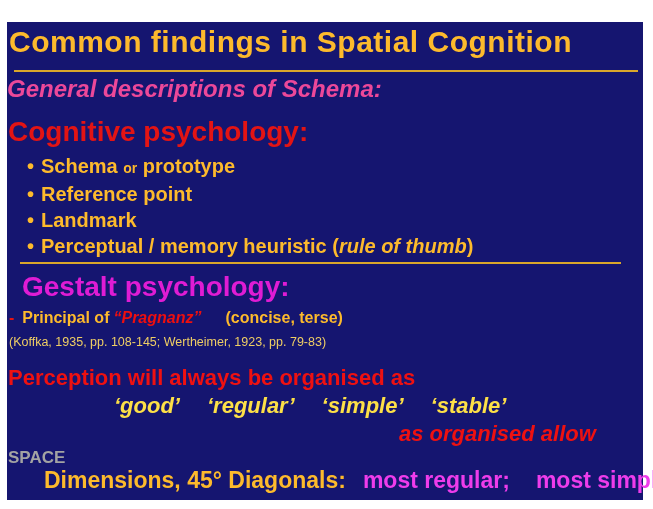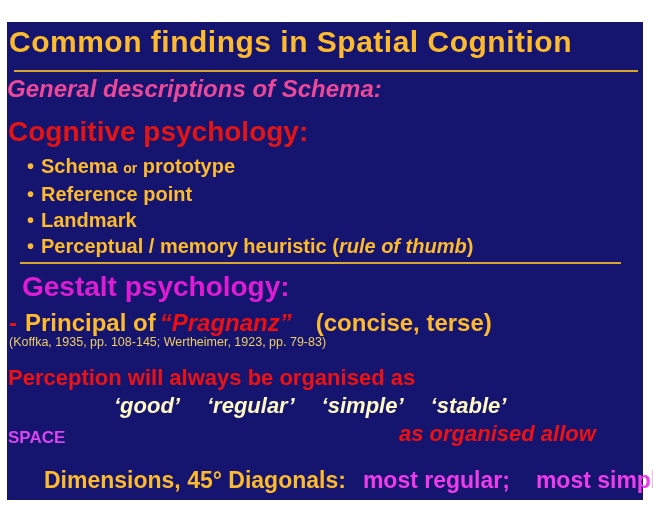--- a/index.html
+++ b/index.html
@@ -43,54 +43,54 @@
   .bullet-glyph { margin-right: 7px; }
   .small-or { font-size: 14px; }
   .it { font-style: italic; }
 
   .gestalt-heading {
     left: 1px; top: 249px;
     font-size: 28px; font-weight: bold;
     color: #DF1CD4;
     padding-left: 14px;
   }
-  .principal { left: 2px; top: 287px; font-size: 24px; font-weight: bold; color: #FDBA2C; }
+  .principal { left: 2px; top: 287px; font-size: 16px; font-weight: bold; color: #FDBA2C; }
   .principal span { position: static; }
   .principal .dash { color: #E31414; margin-right: 8px; }
   .principal .quoted { color: #ED0F0F; font-style: italic; margin-left: 4px; }
   .principal .paren { margin-left: 24px; }
 
   .citation {
     left: 2px; top: 313px;
     font-size: 12.5px; font-weight: normal;
     color: #EFCE64;
   }
 
   .perc-line1 {
     left: 1px; top: 343px;
     font-size: 22px; font-weight: bold; 
     color: #EE1111;
   }
   .perc-words {
     left: 107px; top: 371px;
     font-size: 22px; font-weight: bold; font-style: italic;
-    color: #fef9c3;
+    color: #fde047;
   }
   .perc-words span { position: static; margin-right: 27px; }
   .perc-words span:last-child { margin-right: 0; }
   .perc-conditions {
     left: 392px; top: 399px;
     font-size: 22px; font-weight: bold; font-style: italic;
     color: #EE1111;
   }
 
   .space-label {
-    left: 1px; top: 406px;
+    left: 1px; top: 426px;
     font-size: 17px; font-weight: bold;
-    color: #d946ef;
+    color: #a3a3a3;
   }
   .dims { left: 1px; top: 445px; font-size: 23px; font-weight: bold; color: #FDBA2C; padding-left: 36px; }
   .dims span { position: static; }
   .dims .pink { color: #EE3CEB; }
   .dims .gap-1 { margin-left: 17px; }
   .dims .gap-2 { margin-left: 26px; }
 </style>
 </head>
 <body>
 

